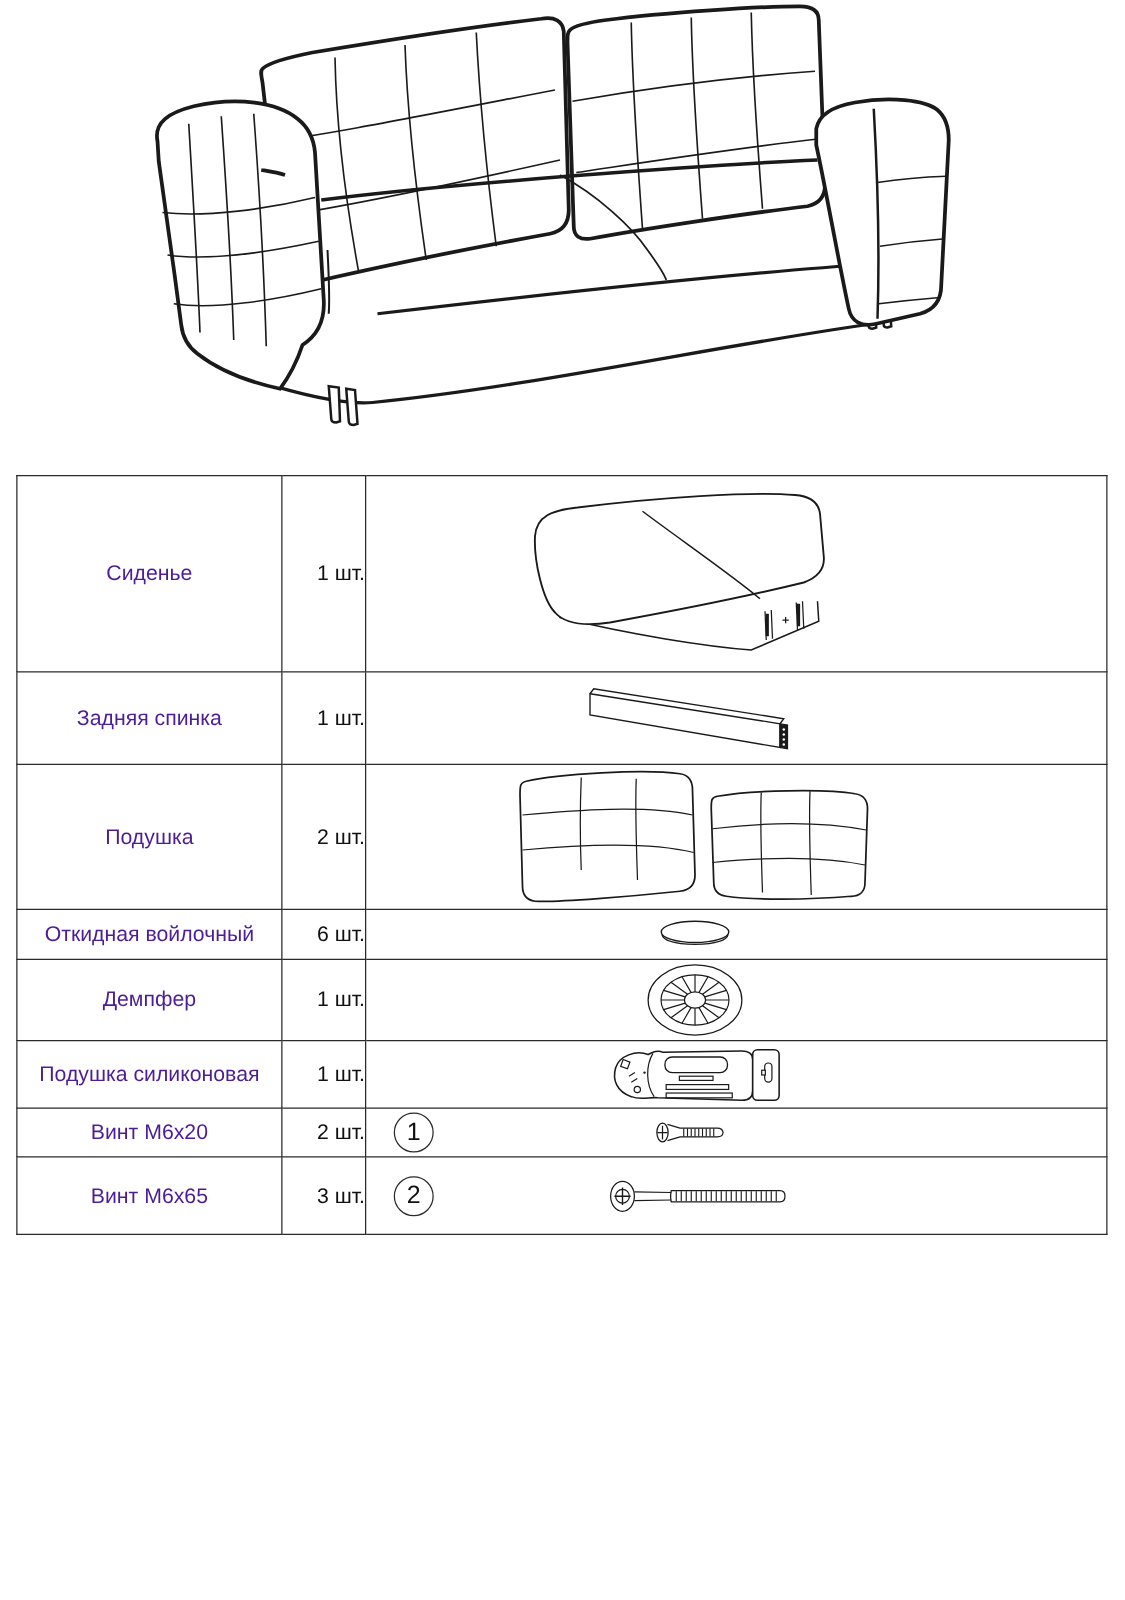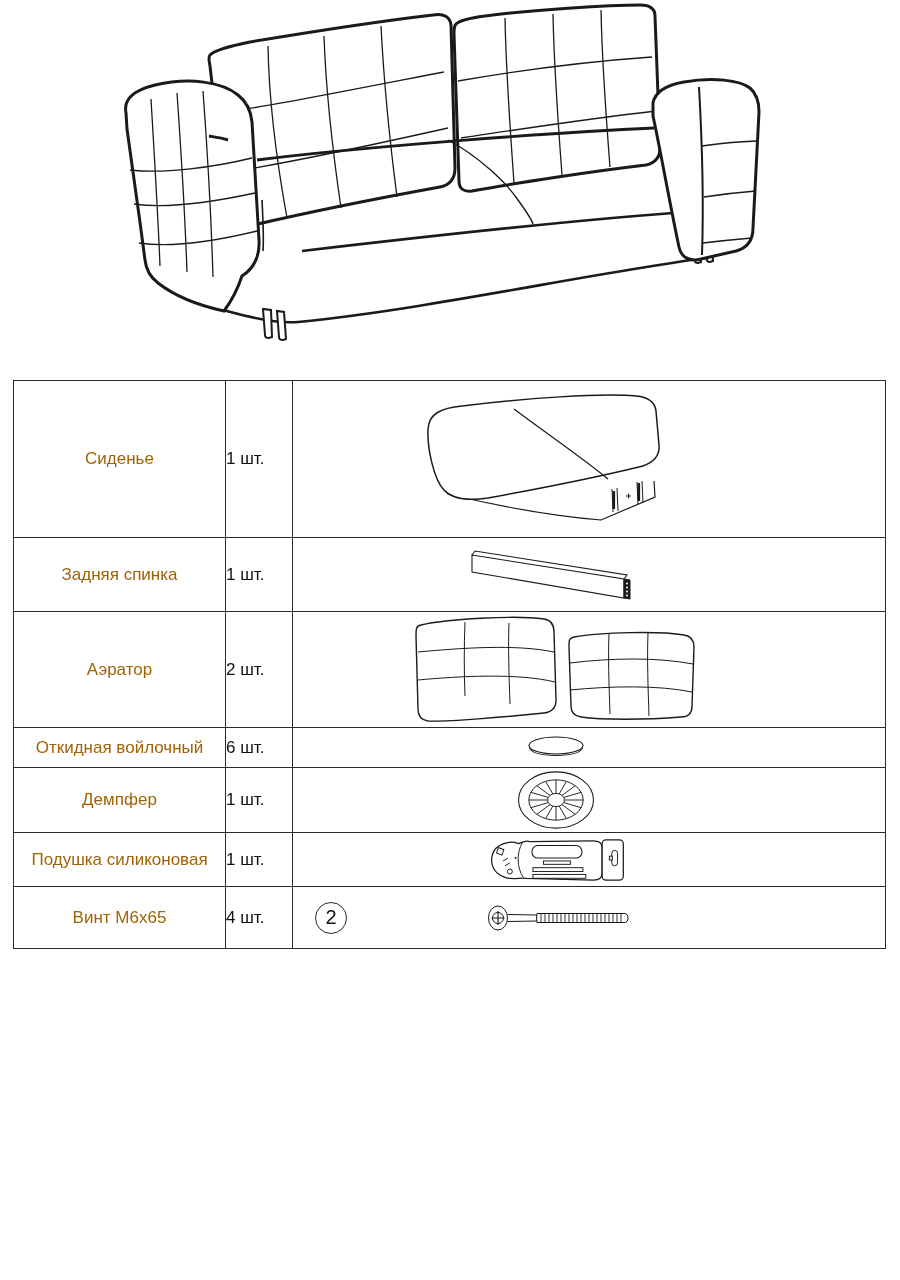--- a/index.html
+++ b/index.html
@@ -1,21 +1,21 @@
 <!DOCTYPE html>
 <html><head>
 <meta charset="utf-8">
 <style>
   html,body{margin:0;padding:0;background:#ffffff;}
   body{width:900px;height:1280px;position:relative;font-family:"Liberation Sans","DejaVu Sans",sans-serif;color:#1a1a1a;}
   .hero{position:absolute;left:0;top:0;width:900px;height:368px;}
   .parts-table{position:absolute;left:13px;top:380px;width:873px;border-collapse:collapse;table-layout:fixed;}
   .parts-table td{border:1.6px solid #2a2a2a;padding:0;vertical-align:middle;}
-  .c-name{text-align:center;font-size:17px;color:#a16207;}
-  .c-qty{text-align:left;font-size:17px;color:#111;white-space:nowrap;}
+  .c-name{text-align:center;font-size:17px;color:#4c1d95;}
+  .c-qty{text-align:right;font-size:17px;color:#111;white-space:nowrap;}
   .c-ill{text-align:center;position:relative;}
   .c-ill svg{vertical-align:middle;margin-right:66px;}
   .c-ill.screw-row svg.screw{margin-right:72px;}
   .c-ill.screw-row2 svg.screw{margin-right:60px;}
   .marker{position:absolute;left:22px;top:50%;transform:translateY(-50%);
     width:30px;height:30px;border:1.4px solid #2a2a2a;border-radius:50%;
     display:flex;align-items:center;justify-content:center;
     font-size:20px;color:#111;background:#fff;}
   svg{display:inline-block;}
   .ln{stroke:#1a1a1a;fill:none;}
@@ -111,21 +111,21 @@
         <circle cx="163" cy="37.5" r="1" fill="#fff" stroke="none"></circle>
         <circle cx="163" cy="41.5" r="1" fill="#fff" stroke="none"></circle>
         <circle cx="163" cy="45.5" r="1" fill="#fff" stroke="none"></circle>
         <circle cx="163" cy="49.5" r="1" fill="#fff" stroke="none"></circle>
       </svg>
     </td>
   </tr>
 
 
   <tr style="height:116px">
-    <td class="c-name">Аэратор</td>
+    <td class="c-name">Подушка</td>
     <td class="c-qty">2 шт.</td>
     <td class="c-ill">
       <svg width="300" height="112" viewBox="0 0 300 112" class="ln">
 
         <path d="M15,11 C40,5 110,1 138,5 C145,6 148,11 148,18 L150,86 C150,94 146,98 138,99 C100,103 40,108 22,107 C15,106 12,102 12,95 L10,22 C10,15 10,12 15,11 Z" fill="#fff" stroke-width="1.4"></path>
         <path d="M59,8 C58,32 58,58 59,82 M103,9 C102,33 103,61 104,90" stroke-width="1"></path>
         <path d="M12,38 C55,34 110,30 148,38 M12,66 C55,62 112,59 149,68" stroke-width="1"></path>
 
         <path d="M168,23 C195,18 255,17 278,21 C285,22 288,27 288,33 L286,92 C286,99 282,103 275,103 C240,106 195,106 175,103 C168,102 165,98 165,92 L163,33 C163,26 163,24 168,23 Z" fill="#fff" stroke-width="1.4"></path>
         <path d="M203,20 C202,44 203,70 204,100 M242,19 C241,44 242,72 243,102" stroke-width="1"></path>
@@ -174,24 +174,42 @@
         <rect x="62" y="27" width="28" height="3.5" stroke-width="1"></rect>
         <rect x="51" y="34" width="52" height="4" stroke-width="1"></rect>
         <rect x="51" y="41" width="55" height="4" stroke-width="1"></rect>
         <rect x="123" y="5" width="22" height="42" rx="4" fill="#fff" stroke-width="1.3"></rect>
         <rect x="133" y="16" width="6" height="16" rx="3" stroke-width="1"></rect>
         <rect x="130.5" y="22" width="3" height="4" fill="#fff" stroke-width="1"></rect>
       </svg>
     </td>
   </tr>
 
+  <tr style="height:39px">
+    <td class="c-name">Винт М6х20</td>
+    <td class="c-qty">2 шт.</td>
+    <td class="c-ill screw-row">
+      <div class="marker">
+            <span>1</span>
+          </div>
+      <svg class="screw" width="60" height="22" viewBox="0 0 60 22">
+        <g class="ln">
+          <ellipse cx="7" cy="11" rx="4.5" ry="7.5" stroke-width="1"></ellipse>
+          <path d="M7,5.5 V16.5 M2.8,11 H11.2" stroke-width="1"></path>
+          <path d="M11,4.5 L21,7.5 M11,17.5 L21,14.5" stroke-width="1"></path>
+          <path d="M21,7.5 H51 Q55,7.5 55.5,11 Q55,14.5 51,14.5 H21" stroke-width="1"></path>
+          <path d="M24,7.8V14.2 M27,7.8V14.2 M30,7.8V14.2 M33,7.8V14.2 M36,7.8V14.2 M39,7.8V14.2 M42,7.8V14.2 M45,7.8V14.2 M48,7.8V14.2" stroke-width="0.9"></path>
+        </g>
+      </svg>
+    </td>
+  </tr>
 
   <tr style="height:62px">
     <td class="c-name">Винт М6х65</td>
-    <td class="c-qty">4 шт.</td>
+    <td class="c-qty">3 шт.</td>
     <td class="c-ill screw-row2">
       <div class="marker">
             <span>2</span>
           </div>
       <svg class="screw" width="145" height="28" viewBox="0 0 145 28">
         <g class="ln">
           <ellipse cx="11" cy="14" rx="9.5" ry="12" stroke-width="1"></ellipse>
           <circle cx="11" cy="14" r="5.5" stroke-width="1"></circle>
           <path d="M11,7 V21 M4.5,14 H17.5" stroke-width="1.1"></path>
           <path d="M20.5,10.5 L50,11 M20.5,17.5 L50,17" stroke-width="1"></path>

